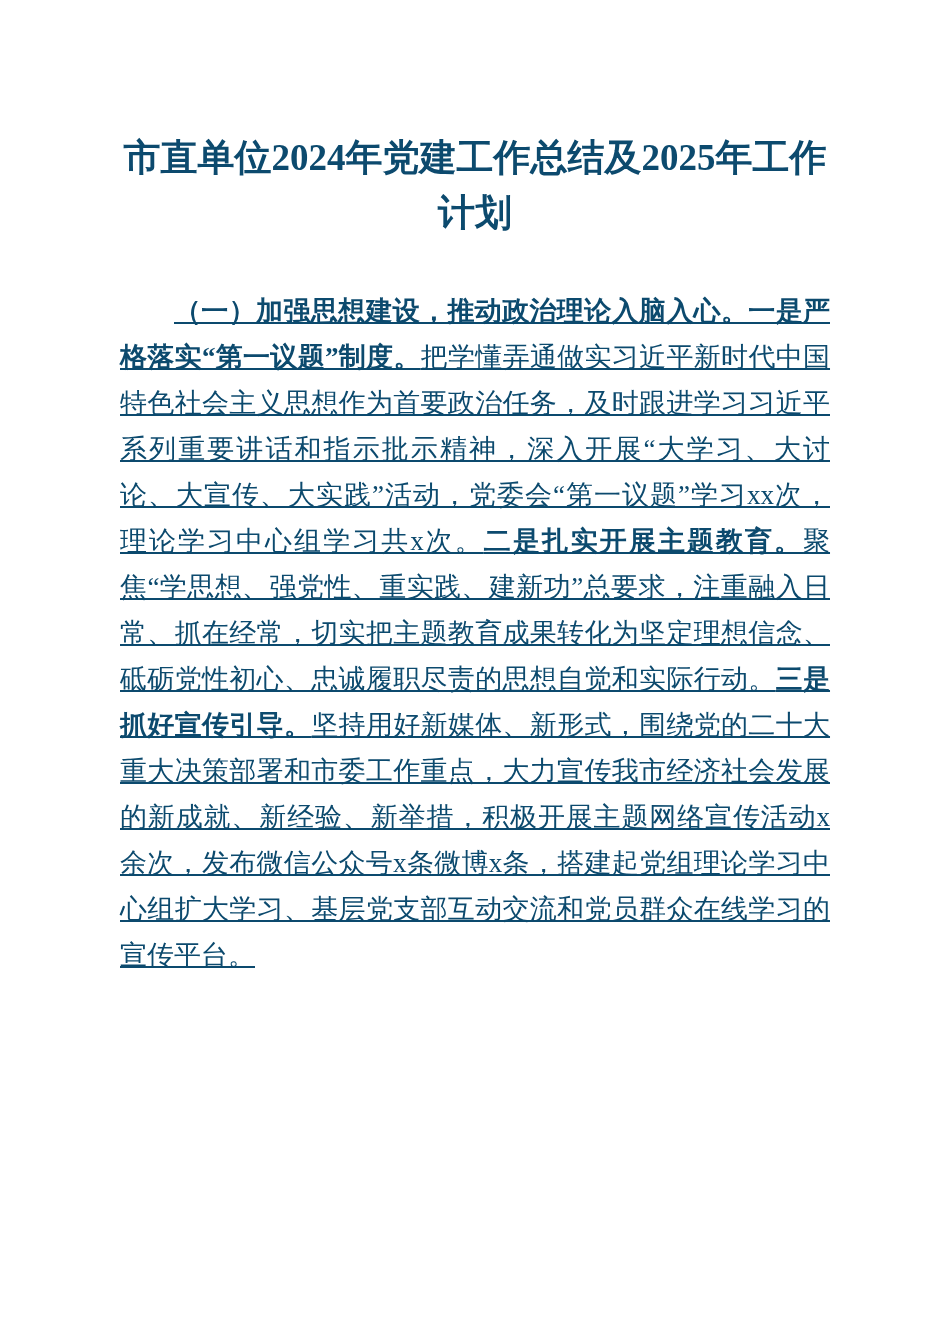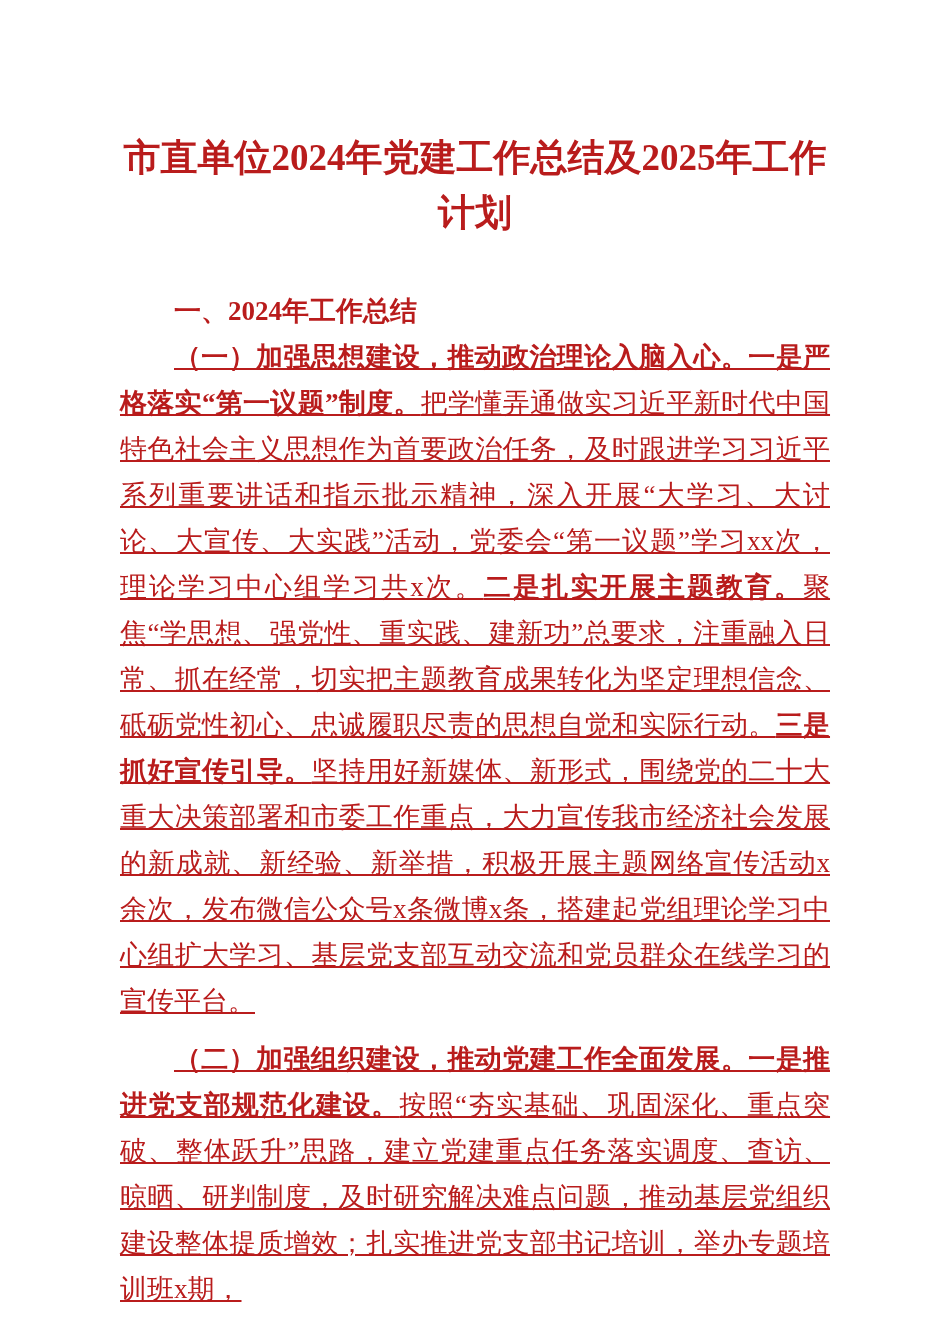--- a/index.html
+++ b/index.html
@@ -10,21 +10,21 @@
     body {
       width: 950px;
       height: 1344px;
       overflow: hidden;
     }
     .page {
       box-sizing: border-box;
       width: 950px;
       height: 1153px;
       background: #ffffff;
-      color: #b91c1c;
+      color: #0c4a6e;
       padding: 130px 120px 0 120px;
       font-family: "Liberation Serif", "DejaVu Serif", serif;
     }
     .doc-title {
       margin: 0 0 48px 0;
       font-size: 37px;
       font-weight: bold;
       line-height: 55px;
       text-align: center;
     }
@@ -49,16 +49,14 @@
     }
     .bold {
       font-weight: bold;
     }
   </style>
 </head>
 <body>
 
 <div class="page">
   <h1 class="doc-title">市直单位2024年党建工作总结及2025年工作计划</h1>
-  <h2 class="section-heading">一、2024年工作总结</h2>
   <p class="para"><span class="bold">（一）加强思想建设，推动政治理论入脑入心。一是严格落实“第一议题”制度。</span><span>把学懂弄通做实习近平新时代中国特色社会主义思想作为首要政治任务，及时跟进学习习近平系列重要讲话和指示批示精神，深入开展“大学习、大讨论、大宣传、大实践”活动，党委会“第一议题”学习xx次，理论学习中心组学习共x次。</span><span class="bold">二是扎实开展主题教育。</span><span>聚焦“学思想、强党性、重实践、建新功”总要求，注重融入日常、抓在经常，切实把主题教育成果转化为坚定理想信念、砥砺党性初心、忠诚履职尽责的思想自觉和实际行动。</span><span class="bold">三是抓好宣传引导。</span><span>坚持用好新媒体、新形式，围绕党的二十大重大决策部署和市委工作重点，大力宣传我市经济社会发展的新成就、新经验、新举措，积极开展主题网络宣传活动x余次，发布微信公众号x条微博x条，搭建起党组理论学习中心组扩大学习、基层党支部互动交流和党员群众在线学习的宣传平台。</span></p>
-  <p class="para"><span class="bold">（二）加强组织建设，推动党建工作全面发展。一是推进党支部规范化建设。</span><span>按照“夯实基础、巩固深化、重点突破、整体跃升”思路，建立党建重点任务落实调度、查访、晾晒、研判制度，及时研究解决难点问题，推动基层党组织建设整体提质增效；扎实推进党支部书记培训，举办专题培训班x期，</span></p>
 </div>
 
 </body></html>

